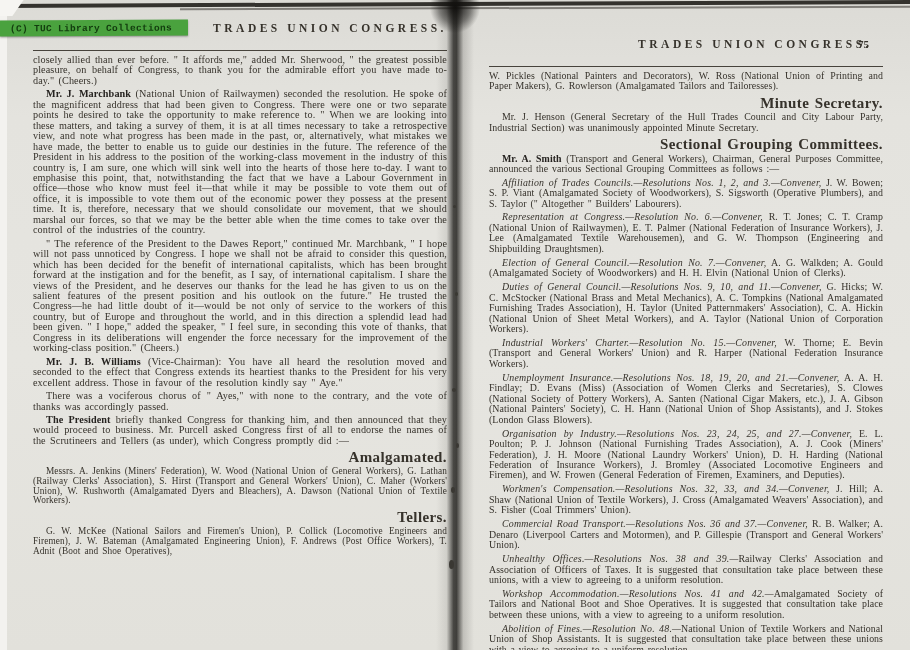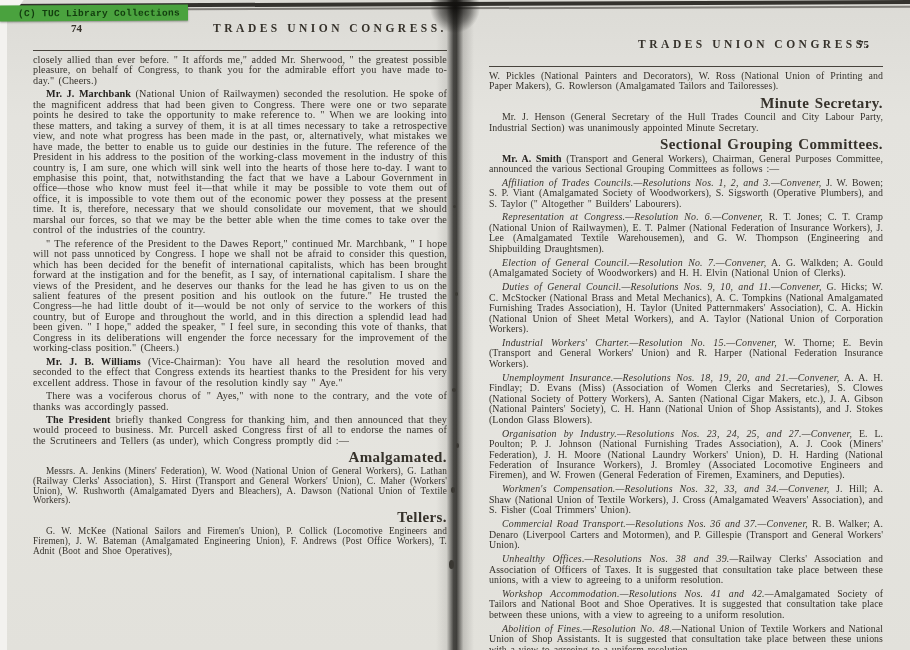--- a/index.html
+++ b/index.html
@@ -13,22 +13,22 @@
   .top-edge2{position:absolute;top:7px;left:180px;width:730px;height:2px;background:rgba(52,50,46,.55);transform:rotate(-0.2deg);}
   .left-edge{position:absolute;top:0;left:0;width:7px;height:650px;background:#f3f2ef;}
   .corner-flare{position:absolute;top:0;left:0;width:26px;height:16px;background:#f6f5f2;transform:skewX(-35deg) translateX(-8px);}
   
   .gutter{position:absolute;top:0;left:436px;width:38px;height:650px;
     background:linear-gradient(90deg,rgba(40,38,34,0) 0%,rgba(40,38,34,.10) 28%,rgba(28,27,24,.78) 46%,rgba(28,27,24,.82) 54%,rgba(40,38,34,.18) 72%,rgba(40,38,34,0) 100%);}
   .gutter-top{position:absolute;top:-16px;left:420px;width:70px;height:66px;
     background:radial-gradient(ellipse 50% 55% at 50% 35%,rgba(16,15,13,.95) 0%,rgba(16,15,13,.45) 45%,rgba(16,15,13,0) 72%);}
   .speck{position:absolute;background:#3a3833;border-radius:50%;}
   
-  .wm{position:absolute;top:5px;left:0;width:188px;height:16px;background:#4aa23e;
-    display:flex;align-items:center;padding-left:18px;box-sizing:border-box;
+  .wm{position:absolute;top:20px;left:0;width:188px;height:16px;background:#4aa23e;
+    display:flex;align-items:center;padding-left:10px;box-sizing:border-box;
     font-family:"Liberation Mono", monospace;font-size:9.5px;font-weight:bold;color:#123c0e;
     letter-spacing:.3px;transform:rotate(-0.3deg);box-shadow:0 1px 2px rgba(0,0,0,.35);}
   
   .lp{position:absolute;top:22px;left:33px;width:414px;}
   .rp{position:absolute;top:38px;left:489px;width:394px;}
   .phead{display:flex;align-items:baseline;border-bottom:1.6px solid #47433c;padding-bottom:16px;margin-bottom:4px;}
   .phead .no{font-weight:bold;font-size:11px;}
   .phead .tt{flex:1;text-align:right;font-weight:bold;font-size:11.5px;letter-spacing:3.5px;}
   .lp .no{margin-left:38px;margin-right:-38px;}
   .rp .no{margin-right:14px;margin-left:-14px;text-align:left;}

